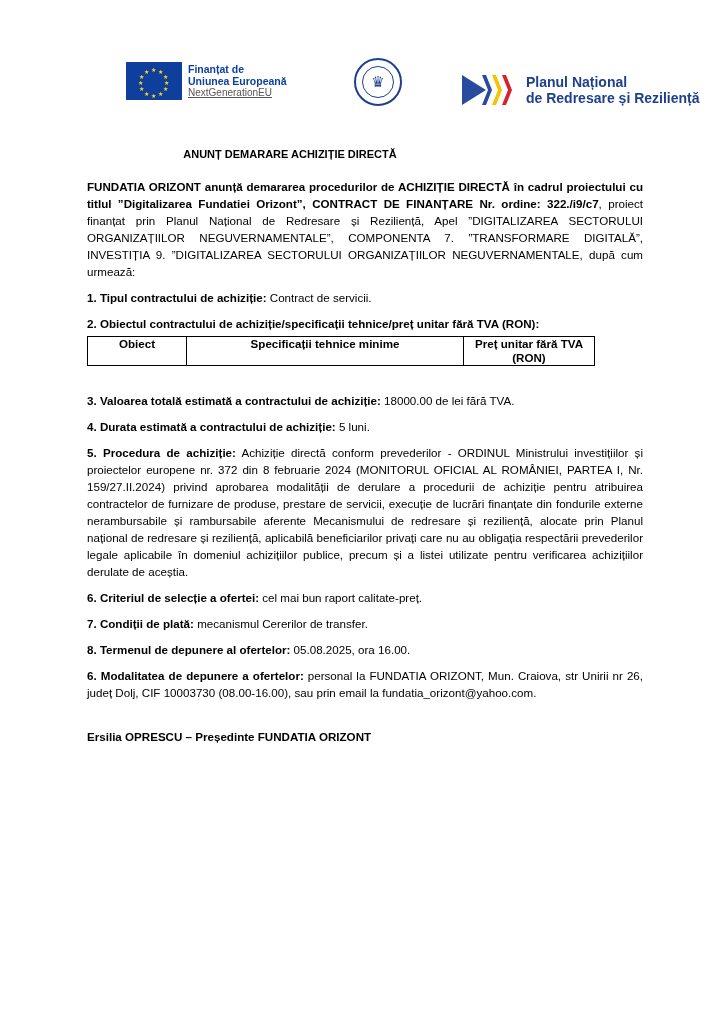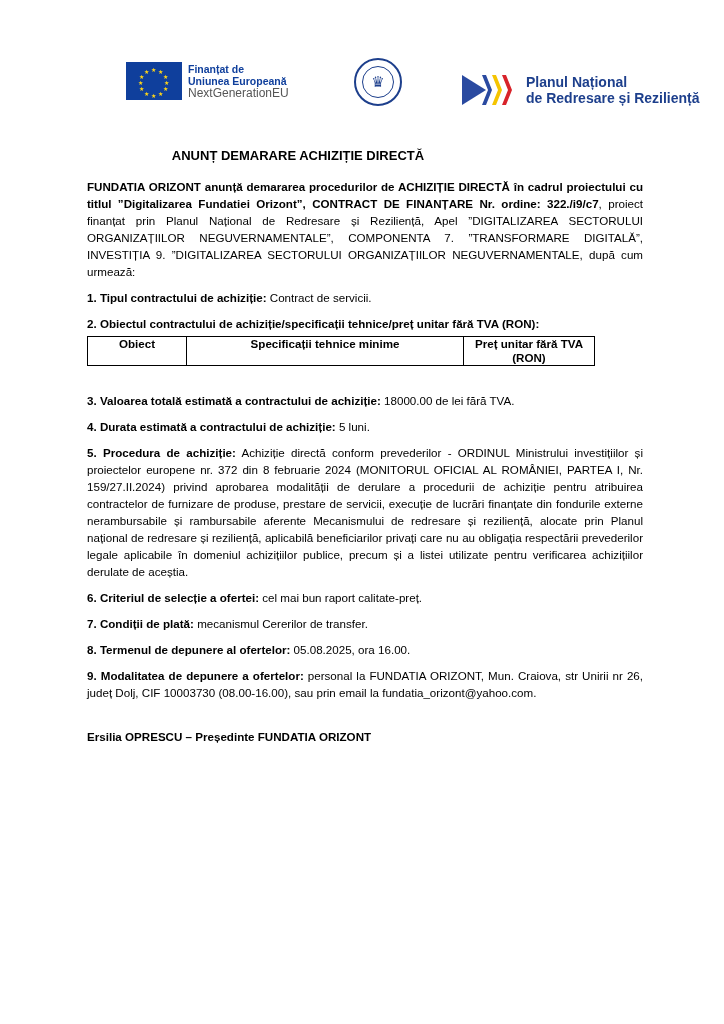--- a/index.html
+++ b/index.html
@@ -6,39 +6,39 @@
   body { width: 724px; height: 1024px; position: relative; overflow: hidden;
          font-family: "Liberation Sans", sans-serif; color: #000; }
   .page { position: absolute; left: 0; top: 0; width: 724px; height: 1024px; background: #fff; }
 
   .logos { position: absolute; top: 58px; left: 86px; width: 580px; height: 52px; margin-left: 40px; }
   .eu-logo { position: absolute; left: 0; top: 4px; display: flex; align-items: center; }
   .eu-flag { width: 56px; height: 38px; background: #0f3f9c; position: relative; }
   .eu-flag .star { position: absolute; color: #ffd617; font-size: 6px; line-height: 6px; }
   .eu-text { margin-left: 6px; font-size: 10.5px; line-height: 12px; }
   .eu-text .l1, .eu-text .l2 { color: #0f3f9c; font-weight: bold; }
-  .eu-text .l3 { color: #555; font-size: 12px; }
+  .eu-text .l3 { color: #555; font-size: 10px; text-decoration: underline; }
 
   .gov-logo { position: absolute; left: 228px; top: 0; width: 48px; height: 48px;
               border-radius: 50%; border: 2px solid #1d3f8c; box-sizing: border-box;
               display: flex; align-items: center; justify-content: center; }
   .gov-logo .inner { width: 30px; height: 30px; border-radius: 50%; border: 1px solid #1d3f8c;
                      display:flex; align-items:center; justify-content:center; color:#1d3f8c; font-size:15px; }
 
   .pnrr-logo { position: absolute; left: 336px; top: 16px; display: flex; align-items: center; }
   .pnrr-mark { width: 58px; height: 30px; position: relative; }
   .pnrr-mark .blue { position:absolute; left:0; top:0; width:0; height:0;
         border-top: 15px solid transparent; border-bottom: 15px solid transparent; border-left: 24px solid #2a4aa0; }
   .pnrr-mark .c1 { position:absolute; left:20px; top:0; width:10px; height:30px; background:#2a4aa0; clip-path: polygon(0 0, 40% 0, 100% 50%, 40% 100%, 0 100%, 60% 50%); }
   .pnrr-mark .c2 { position:absolute; left:30px; top:0; width:10px; height:30px; background:#f5c400; clip-path: polygon(0 0, 40% 0, 100% 50%, 40% 100%, 0 100%, 60% 50%); }
   .pnrr-mark .c3 { position:absolute; left:40px; top:0; width:10px; height:30px; background:#d8232a; clip-path: polygon(0 0, 40% 0, 100% 50%, 40% 100%, 0 100%, 60% 50%); }
   .pnrr-text { margin-left: 6px; color: #1d3f8c; font-size: 14px; line-height: 16px; font-weight: bold; }
 
-  .title { position: absolute; top: 148px; left: 8px; width: 580px; text-align: center;
-           font-weight: bold; font-size: 13px; }
+  .title { position: absolute; top: 148px; left: 0; width: 580px; text-align: center;
+           font-weight: bold; font-size: 11px; }
 
   .body { position: absolute; left: 87px; top: 178px; width: 556px; font-size: 11.6px; line-height: 17px; }
   .body p { margin: 0; }
   .just { text-align: justify; }
   .b { font-weight: bold; }
   .gap { height: 17px; }
   .gap-s { height: 9px; }
 
   table.spec { border-collapse: collapse; width: 508px; font-size: 11.6px; line-height: 14px; margin-top: 4px; }
   table.spec th, table.spec td { border: 1px solid #000; padding: 0 3px; vertical-align: top; }
@@ -129,21 +129,21 @@
 
     <p><span class="b">6. Criteriul de selecție a ofertei:</span><span> cel mai bun raport calitate-preț.</span></p>
     <div class="gap-s"></div>
 
     <p><span class="b">7. Condiții de plată:</span><span> mecanismul Cererilor de transfer.</span></p>
     <div class="gap-s"></div>
 
     <p><span class="b">8. Termenul de depunere al ofertelor:</span><span> 05.08.2025, ora 16.00.</span></p>
     <div class="gap-s"></div>
 
-    <p class="just"><span class="b">9. Modalitatea de depunere a ofertelor:</span><span> personal la FUNDATIA ORIZONT, Mun. Craiova, str Unirii nr 26, județ Dolj, CIF 10003730 (08.00-16.00), sau prin email la fundatia_orizont@yahoo.com.</span></p>
+    <p class="just"><span class="b">6. Modalitatea de depunere a ofertelor:</span><span> personal la FUNDATIA ORIZONT, Mun. Craiova, str Unirii nr 26, județ Dolj, CIF 10003730 (08.00-16.00), sau prin email la fundatia_orizont@yahoo.com.</span></p>
     <div class="gap-s"></div>
 
     <div class="gap-s"></div>
 
     <div class="gap-s"></div>
 
     <p class="b">Ersilia OPRESCU – Președinte FUNDATIA ORIZONT</p>
   </div>
 </div>
 

